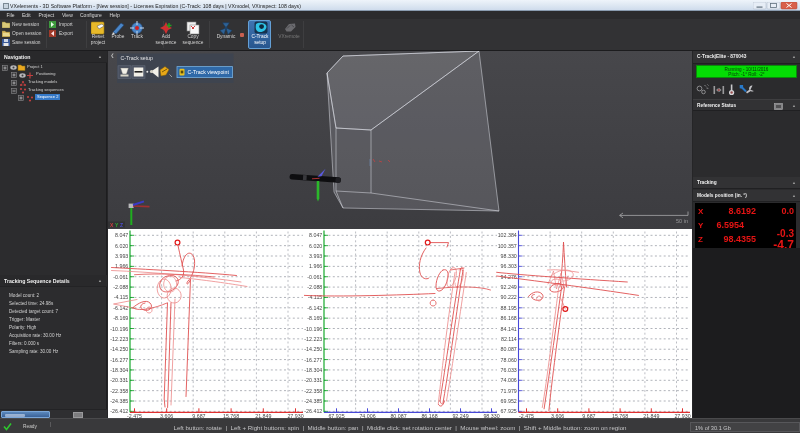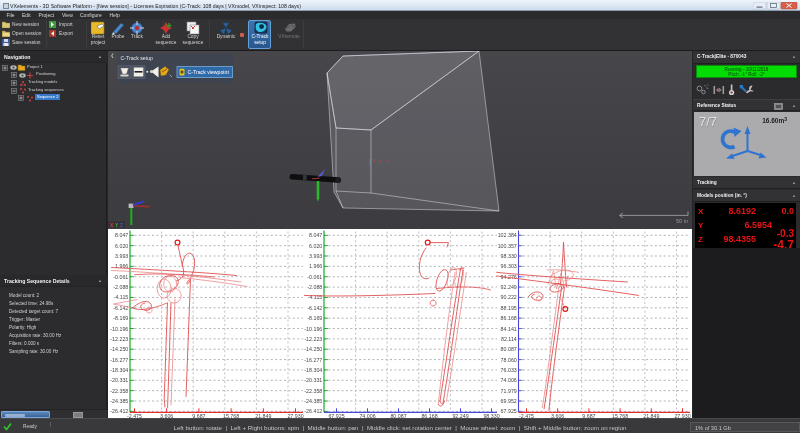--- a/index.html
+++ b/index.html
@@ -645,50 +645,34 @@
       </g>
     </svg>
     <div class="abs" style="left:0;top:48px;width:107px;height:12px;background:#323234;border-bottom:1px solid #202022;border-top:1px solid #3e3e40">
       <span class="abs" style="left:4px;top:3px;font-size:4.8px;font-weight:bold;color:#f0f0f0">Reference Status</span>
       <svg class="abs" style="right:17px;top:3px" width="9" height="7">
           <rect x="0.5" y="0.5" width="8" height="6" fill="#848486" stroke="#aaaaac" stroke-width="0.6"></rect>
           <rect x="2" y="2" width="5" height="3" fill="#505052"></rect>
         </svg>
       <span class="abs" style="right:4px;top:3px;font-size:4px;color:#9a9a9a">▲</span>
     </div>
-    <div class="abs" style="left:1px;top:61px;width:106px;height:63.5px;background:#ababad">
-      <span class="abs" style="left:5px;top:2px;font-size:13px;color:#e2e2e2;text-shadow:0.5px 0.5px 0 #8a8a8c">7/7</span>
-      <span class="abs" style="right:13px;top:4px;font-size:6.5px;font-weight:bold;color:#1c1c1c">16.60m<span style="font-size:5px;vertical-align:2px">3</span></span>
-      <svg class="abs" style="left:0;top:0" width="106" height="63" viewBox="0 0 106 63">
-        <g stroke="#2f74cf" fill="none">
-          <path d="M40.5 34.5 a8.2 8.2 0 1 1 2.5 -12.5" stroke-width="3.8"></path>
-          <path d="M39.5 15.5 l8 3.5 l-7 6 z" fill="#2f74cf" stroke="none"></path>
-          <path d="M53.5 39 L53.5 21" stroke-width="2"></path>
-          <path d="M50.5 22 L53.5 14 L56.5 22 z" fill="#2f74cf" stroke="none"></path>
-          <path d="M53.5 39 L37 44.5" stroke-width="2"></path>
-          <path d="M38 41.5 L32 46.5 L40.5 47 z" fill="#2f74cf" stroke="none"></path>
-          <path d="M53.5 39 L68 43.5" stroke-width="2"></path>
-          <path d="M66.5 40.5 L72.5 45.5 L64.5 46.5 z" fill="#2f74cf" stroke="none"></path>
-        </g>
-      </svg>
-    </div>
     <div class="abs" style="left:0;top:126px;width:107px;height:12px;background:#323234;border-bottom:1px solid #202022">
       <span class="abs" style="left:4px;top:3px;font-size:4.8px;font-weight:bold;color:#f0f0f0">Tracking</span>
       <span class="abs" style="right:4px;top:3px;font-size:4px;color:#9a9a9a">▲</span>
     </div>
     <div class="abs" style="left:0;top:139px;width:107px;height:12px;background:#323234;border-bottom:1px solid #202022">
       <span class="abs" style="left:4px;top:3px;font-size:4.8px;font-weight:bold;color:#f0f0f0">Models position (in. °)</span>
       <span class="abs" style="right:4px;top:3px;font-size:4px;color:#9a9a9a">▲</span>
     </div>
     <div class="abs" style="left:2px;top:151.5px;width:101px;height:45px;background:#000;color:#e61414;font-weight:bold">
       <span class="abs" style="left:3px;top:4px;font-size:8px">X</span>
       <span class="abs" style="right:40px;top:3px;font-size:9px">8.6192</span>
       <span class="abs" style="right:2px;top:3px;font-size:9px">0.0</span>
       <span class="abs" style="left:3px;top:18px;font-size:8px">Y</span>
-      <span class="abs" style="right:24px;top:17px;font-size:9px">6.5954</span>
+      <span class="abs" style="right:52px;top:17px;font-size:9px">6.5954</span>
       <span class="abs" style="right:2px;top:35px;font-size:12px">-4.7</span>
       <span class="abs" style="left:3px;top:32px;font-size:8px">Z</span>
       <span class="abs" style="right:40px;top:31px;font-size:9px">98.4355</span>
       <span class="abs" style="right:2px;top:25px;font-size:10px">-0.3</span>
     </div>
     <div class="abs" style="left:0;top:197px;width:107px;height:170px;background:#1c1c1e"></div>
   </div>
 
   <div id="statusbar" class="abs">
     <svg class="abs" style="left:3px;top:3px" width="9" height="9">

